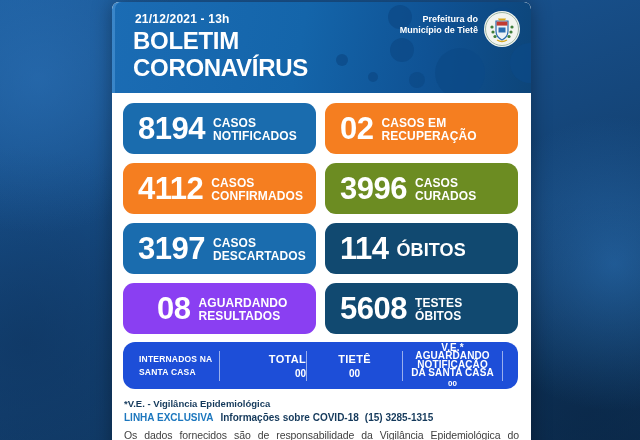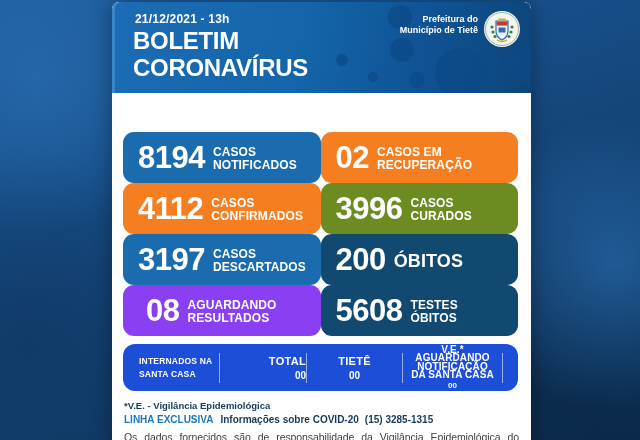--- a/index.html
+++ b/index.html
@@ -48,30 +48,30 @@
     color: #fff; font-size: 9px; font-weight: bold;
     text-align: right; line-height: 11px;
   }
   .hdr-logo { position: absolute; right: 11px; top: 9px; width: 36px; height: 36px; }
 
   
   .cards {
     display: grid;
     grid-template-columns: 1fr 1fr;
     grid-auto-rows: 51px;
+    gap: 9px;
     padding: 10px 13px 0 11px;
-    margin-top: 29px;
   }
   .card {
     border-radius: 11px;
     display: flex; align-items: center;
     padding-left: 15px; gap: 8px;
     color: #fff;
   }
-  .card--indent { padding-left: 23px; }
+  .card--indent { padding-left: 34px; }
   .card-value { font-size: 31px; font-weight: bold; letter-spacing: -.5px; line-height: 1; }
   .card-label { font-size: 12px; font-weight: bold; line-height: 13px; letter-spacing: .1px; padding-top: 2px; }
   .card-label span { display: block; }
   .card--single .card-label span { font-size: 18px; line-height: 18px; }
 
   
   .bar {
     margin: 8px 13px 0 11px;
     height: 47px;
     background: #1d4ed8;
@@ -181,21 +181,21 @@
 
     <div class="card" style="background: rgb(26, 108, 174);">
       <span class="card-value">3197</span>
       <span class="card-label">
         <span>CASOS</span>
         <span>DESCARTADOS</span>
       </span>
     </div>
 
     <div class="card card--single" style="background: rgb(17, 73, 112);">
-      <span class="card-value">200</span>
+      <span class="card-value">114</span>
       <span class="card-label">
         <span>ÓBITOS</span>
       </span>
     </div>
 
     <div class="card card--indent" style="background: rgb(138, 63, 242);">
       <span class="card-value">08</span>
       <span class="card-label">
         <span>AGUARDANDO</span>
         <span>RESULTADOS</span>
@@ -234,18 +234,18 @@
       <div class="tiny">DA SANTA CASA</div>
       <div class="bar-value">00</div>
     </div>
     <div class="bar-divider"></div>
     <div class="bar-stub"></div>
   </div>
 
   <div class="footer">
     <div class="foot-note">*V.E. - Vigilância Epidemiológica</div>
     <div class="foot-hotline">
-      <span class="hl-label">LINHA EXCLUSIVA</span><span>Informações sobre COVID-20</span><span class="hl-phone">(15) 3285-1315</span>
+      <span class="hl-label">LINHA EXCLUSIVA</span><span>Informações sobre COVID-18</span><span class="hl-phone">(15) 3285-1315</span>
     </div>
     <div class="foot-disclaimer">Os dados fornecidos são de responsabilidade da Vigilância Epidemiológica do Município</div>
   </div>
 
 </div>
 
 </body></html>

